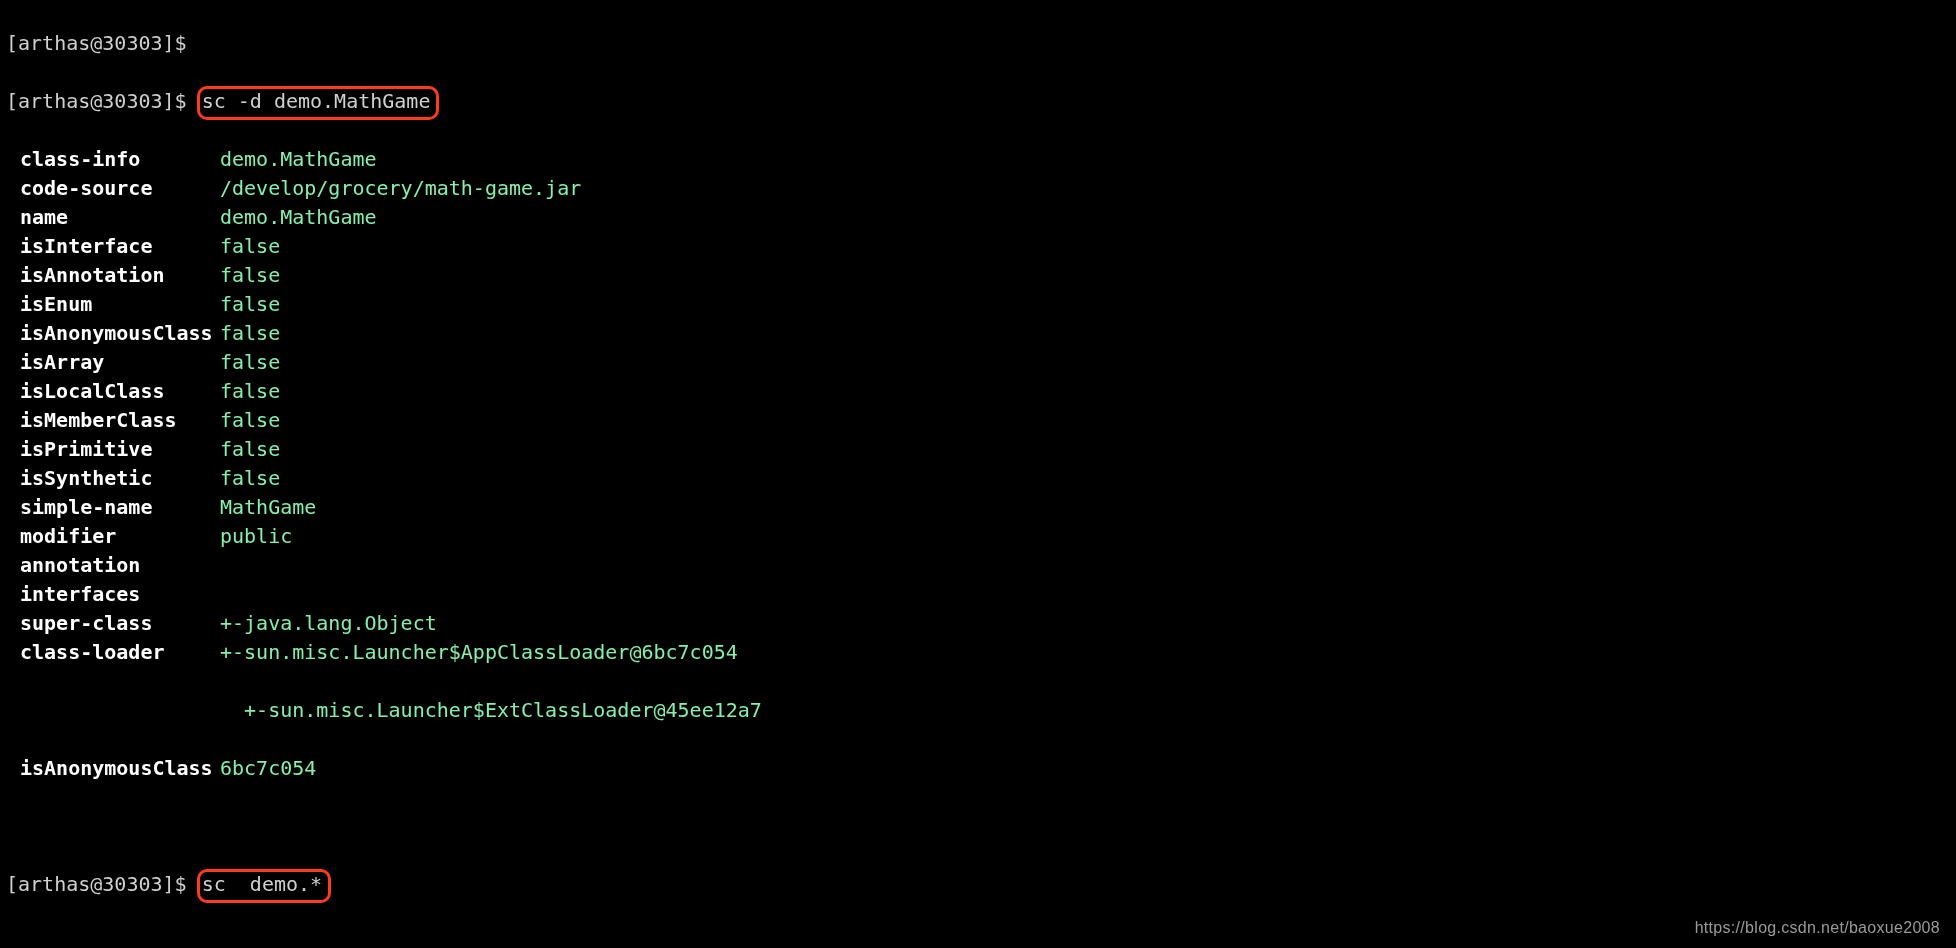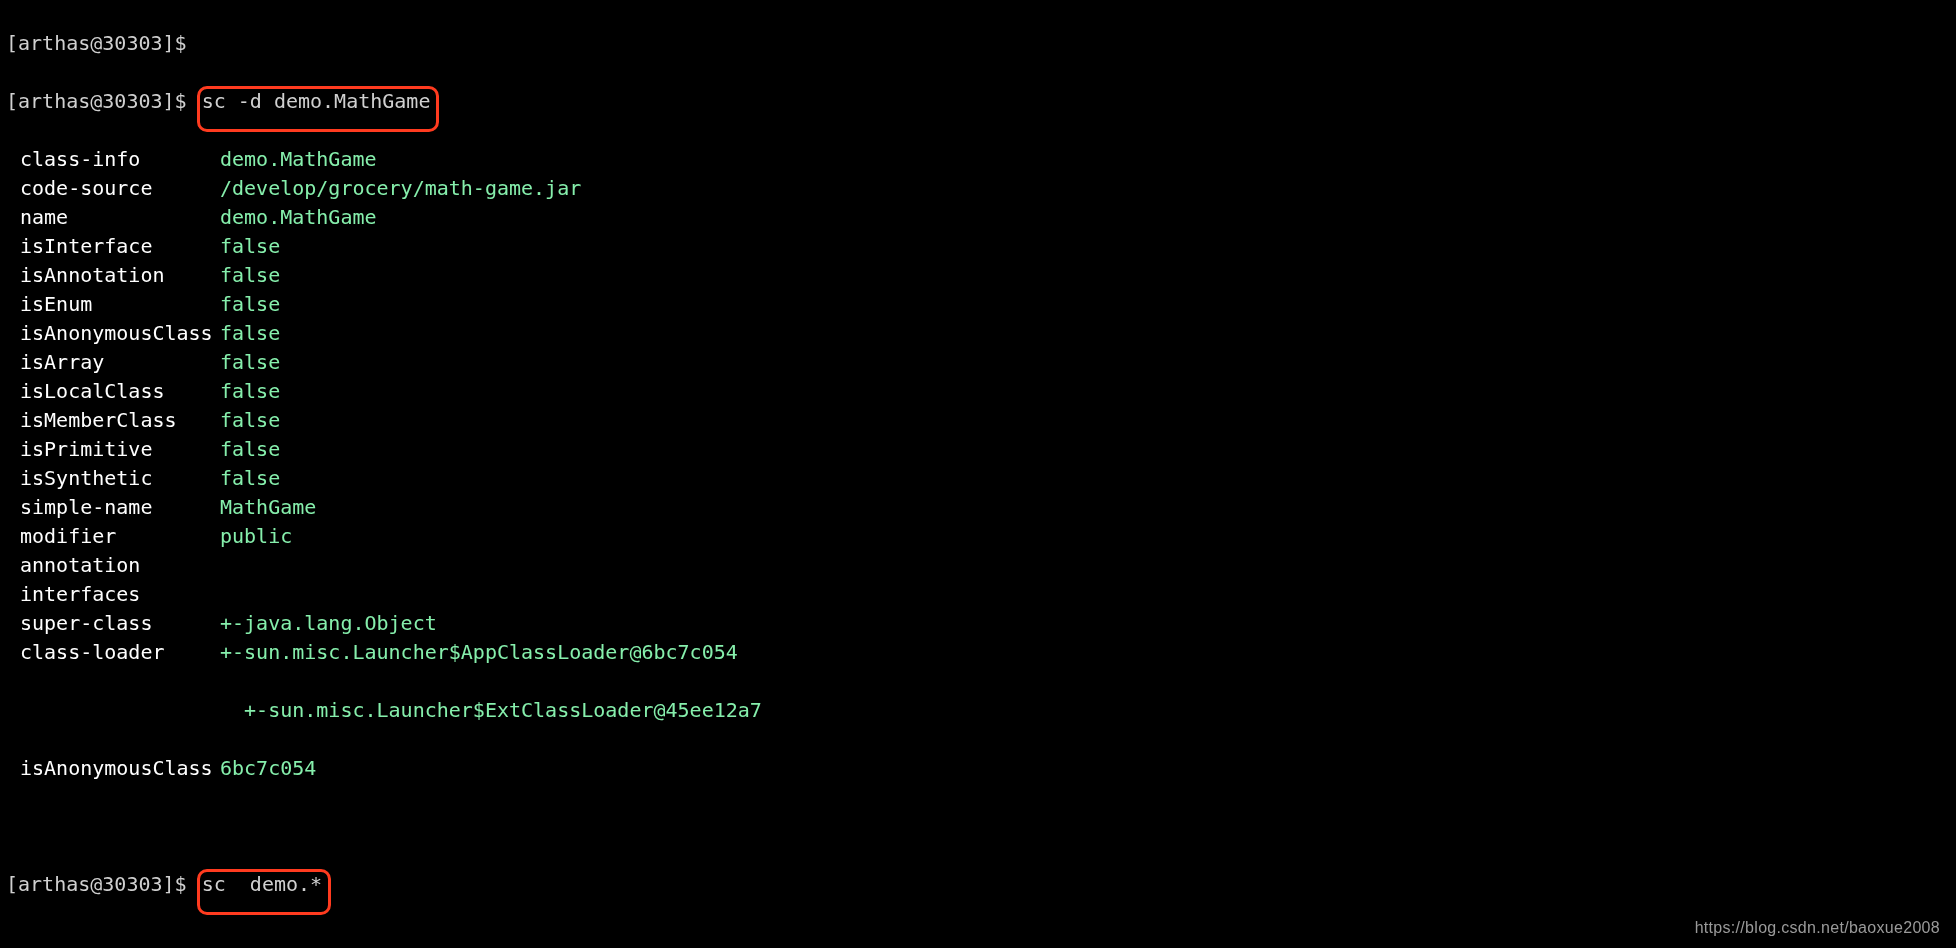--- a/index.html
+++ b/index.html
@@ -1,19 +1,19 @@
 <!DOCTYPE html>
 <html><head>
 <meta charset="utf-8">
 <style>
   html,body{margin:0;padding:0;background:#000;color:#d0d0d0;font-family:Menlo,Consolas,"DejaVu Sans Mono",monospace;font-size:20px;line-height:29px;width:1956px;height:948px;overflow:hidden}
   .term{padding:0 6px 0 6px;white-space:pre}
   .prompt{color:#d0d0d0}
-  .hl{border:3px solid #ff3b1f;border-radius:10px;padding:0 6px 16px 2px;margin-left:-2px}
-  .key{display:inline-block;width:200px;font-weight:400;color:#fff}
+  .hl{border:3px solid #ff3b1f;border-radius:10px;padding:0 6px 4px 2px;margin-left:-2px}
+  .key{display:inline-block;width:200px;font-weight:700;color:#fff}
   .val{color:#86efac}
   .indent{padding-left:14px}
   .watermark{position:absolute;right:16px;bottom:6px;color:#9a9a9a;font-size:16px;font-family:Arial,Helvetica,sans-serif;letter-spacing:.3px}
 </style>
 </head>
 <body>
 
 <div class="term">
 <div><span class="prompt">[arthas@30303]$</span></div>
 <div><span class="prompt">[arthas@30303]$</span> <span class="hl">sc -d demo.MathGame</span></div>

